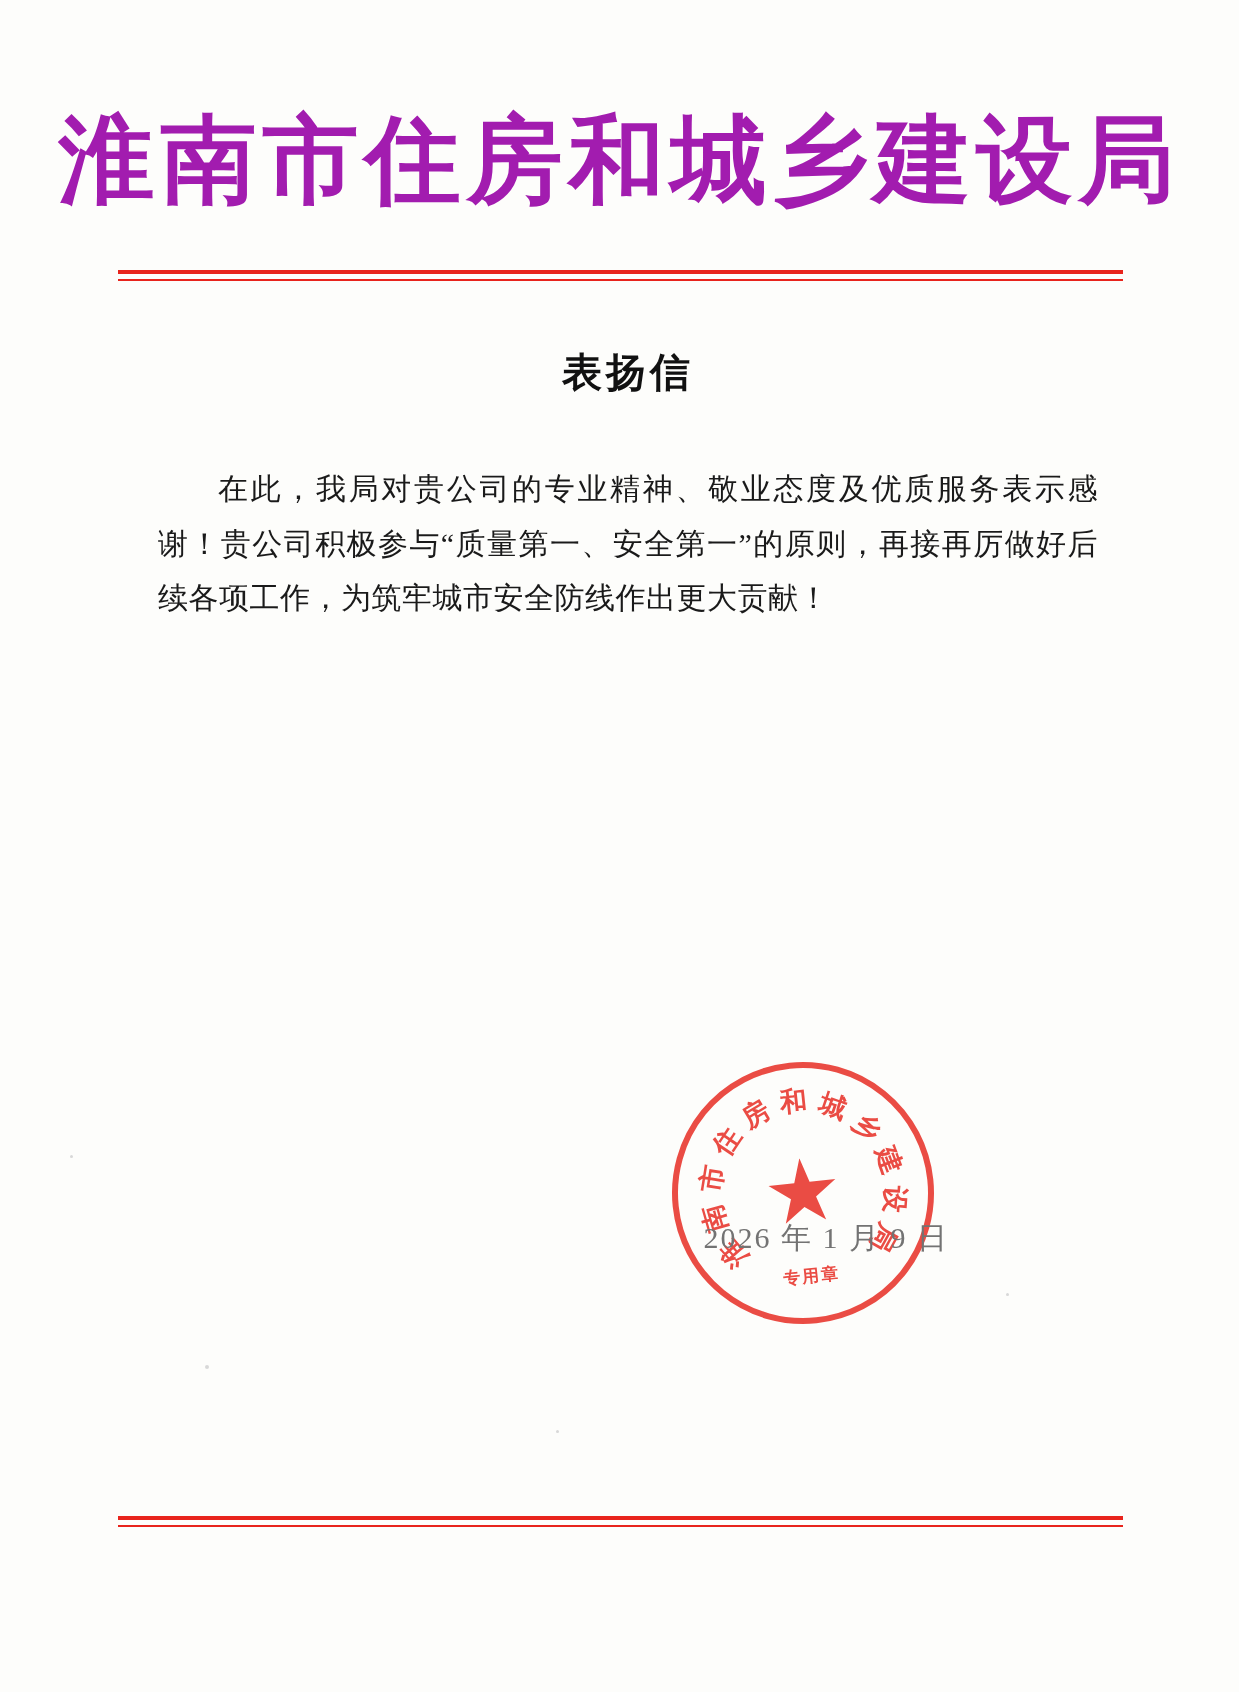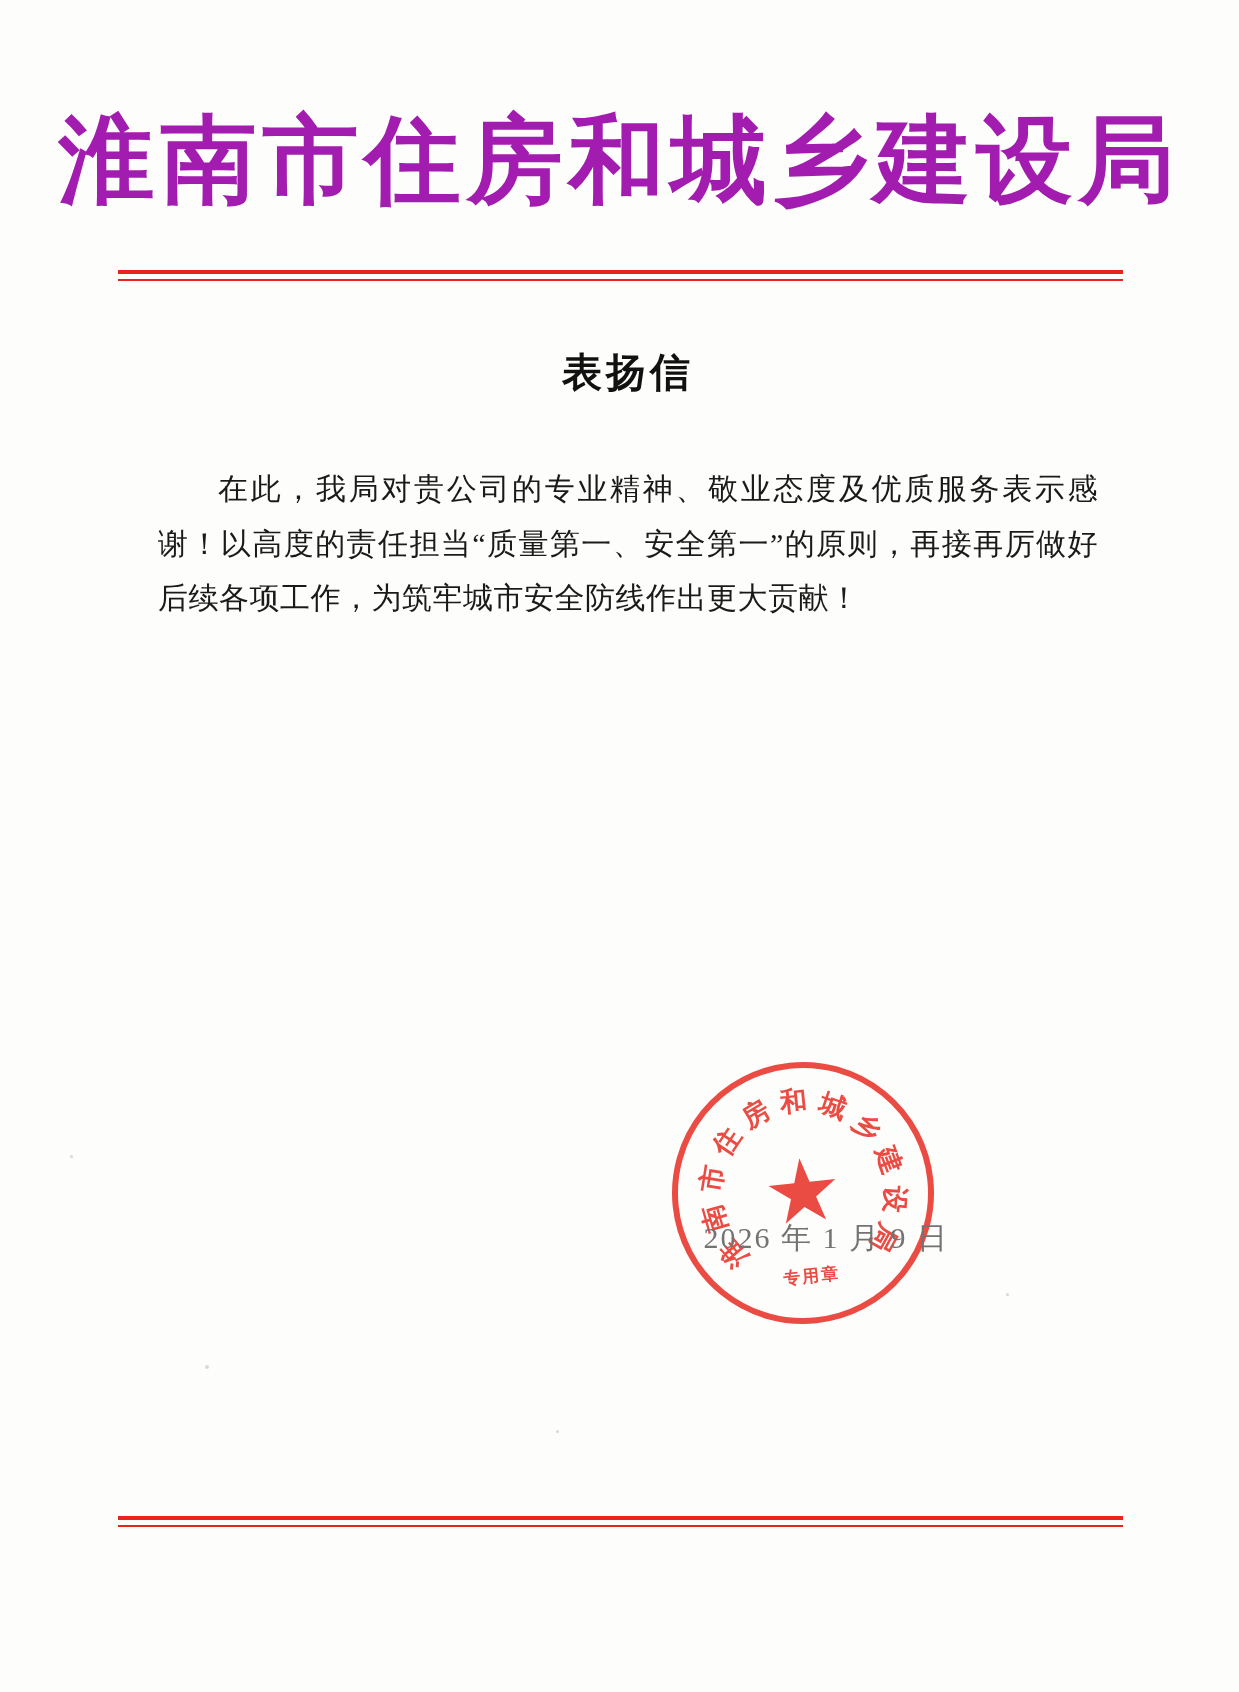--- a/index.html
+++ b/index.html
@@ -180,21 +180,21 @@
   <div class="rule-group top">
     <div class="rule-thick"></div>
     <div class="rule-thin"></div>
   </div>
 
   <div class="doc">
     <div class="doc-title">表扬信</div>
 
 
 
-    <div class="para">在此，我局对贵公司的专业精神、敬业态度及优质服务表示感谢！以高度的责任担当“质量第一、安全第一”的原则，再接再厉做好后续各项工作，为筑牢城市安全防线作出更大贡献！</div>
+    <div class="para">在此，我局对贵公司的专业精神、敬业态度及优质服务表示感谢！贵公司积极参与“质量第一、安全第一”的原则，再接再厉做好后续各项工作，为筑牢城市安全防线作出更大贡献！</div>
   </div>
 
   <div class="sign-block">
 
     <div class="seal">
       <div class="seal-inner"></div>
       <div class="seal-text" id="seal-ring">
           <div class="seal-char" style="transform: rotate(-215deg) translate(92px) rotate(90deg) translate(-50%, -50%);">淮</div>
           <div class="seal-char" style="transform: rotate(-190deg) translate(92px) rotate(90deg) translate(-50%, -50%);">南</div>
           <div class="seal-char" style="transform: rotate(-165deg) translate(92px) rotate(90deg) translate(-50%, -50%);">市</div>

